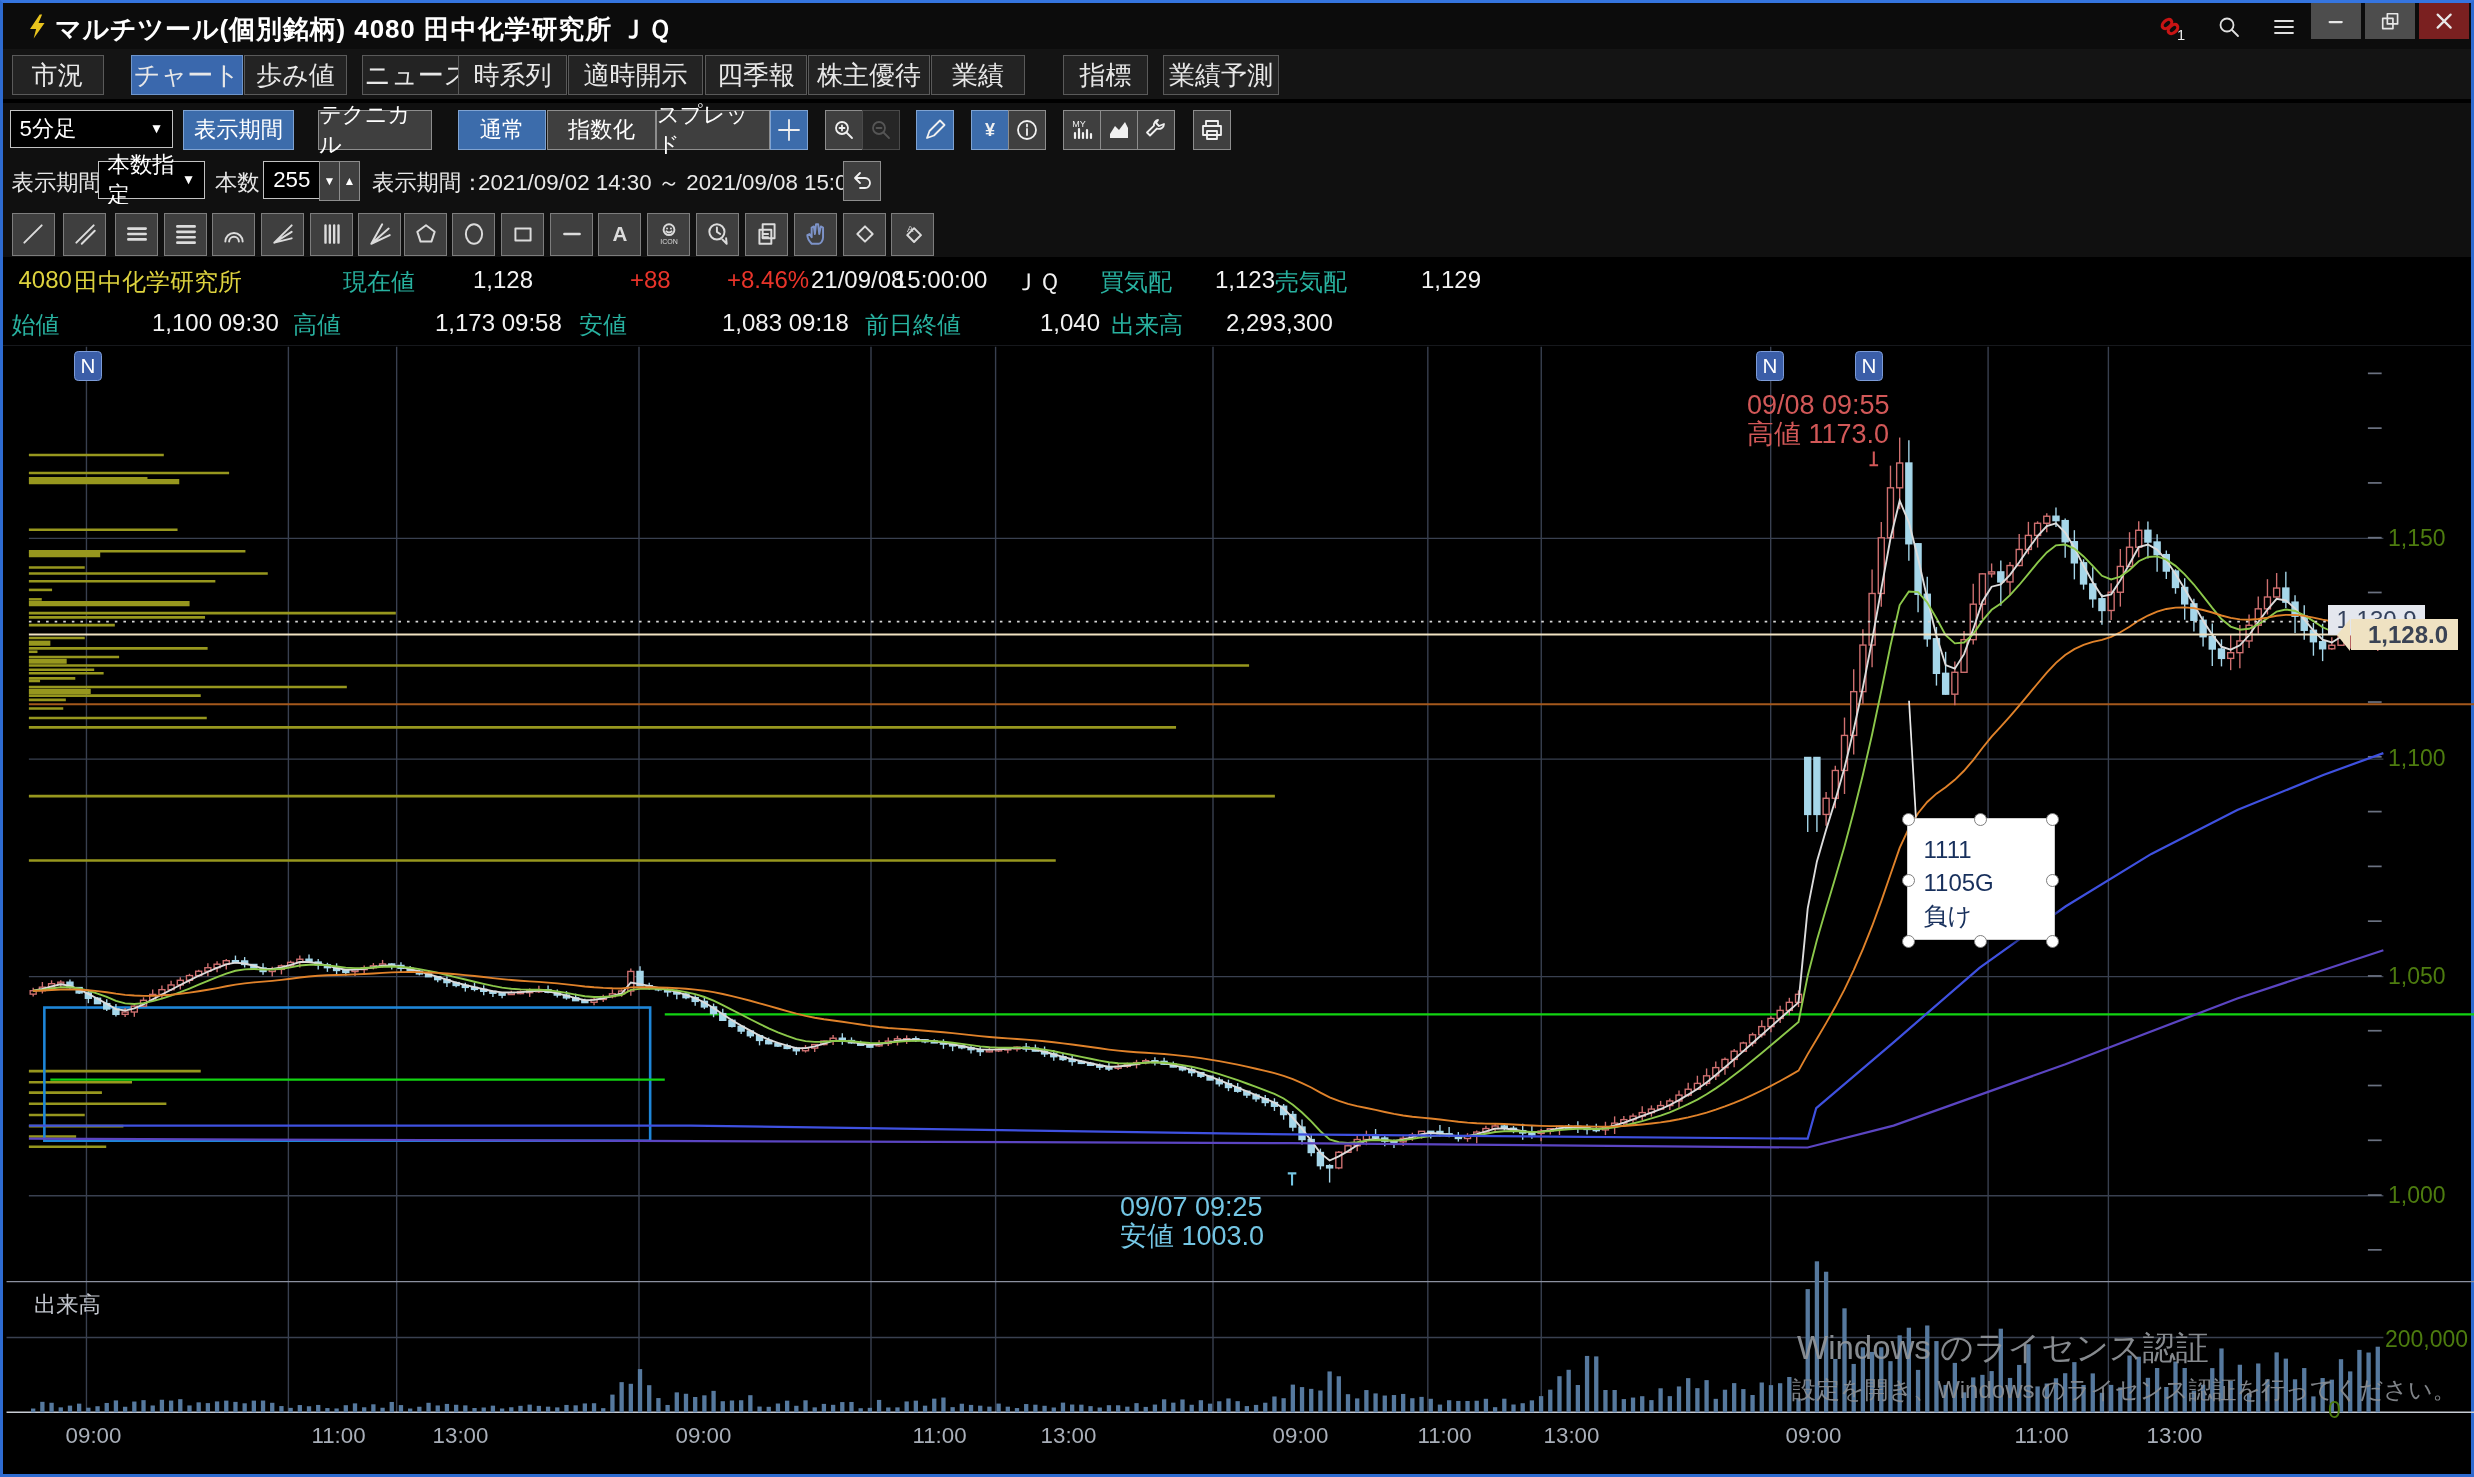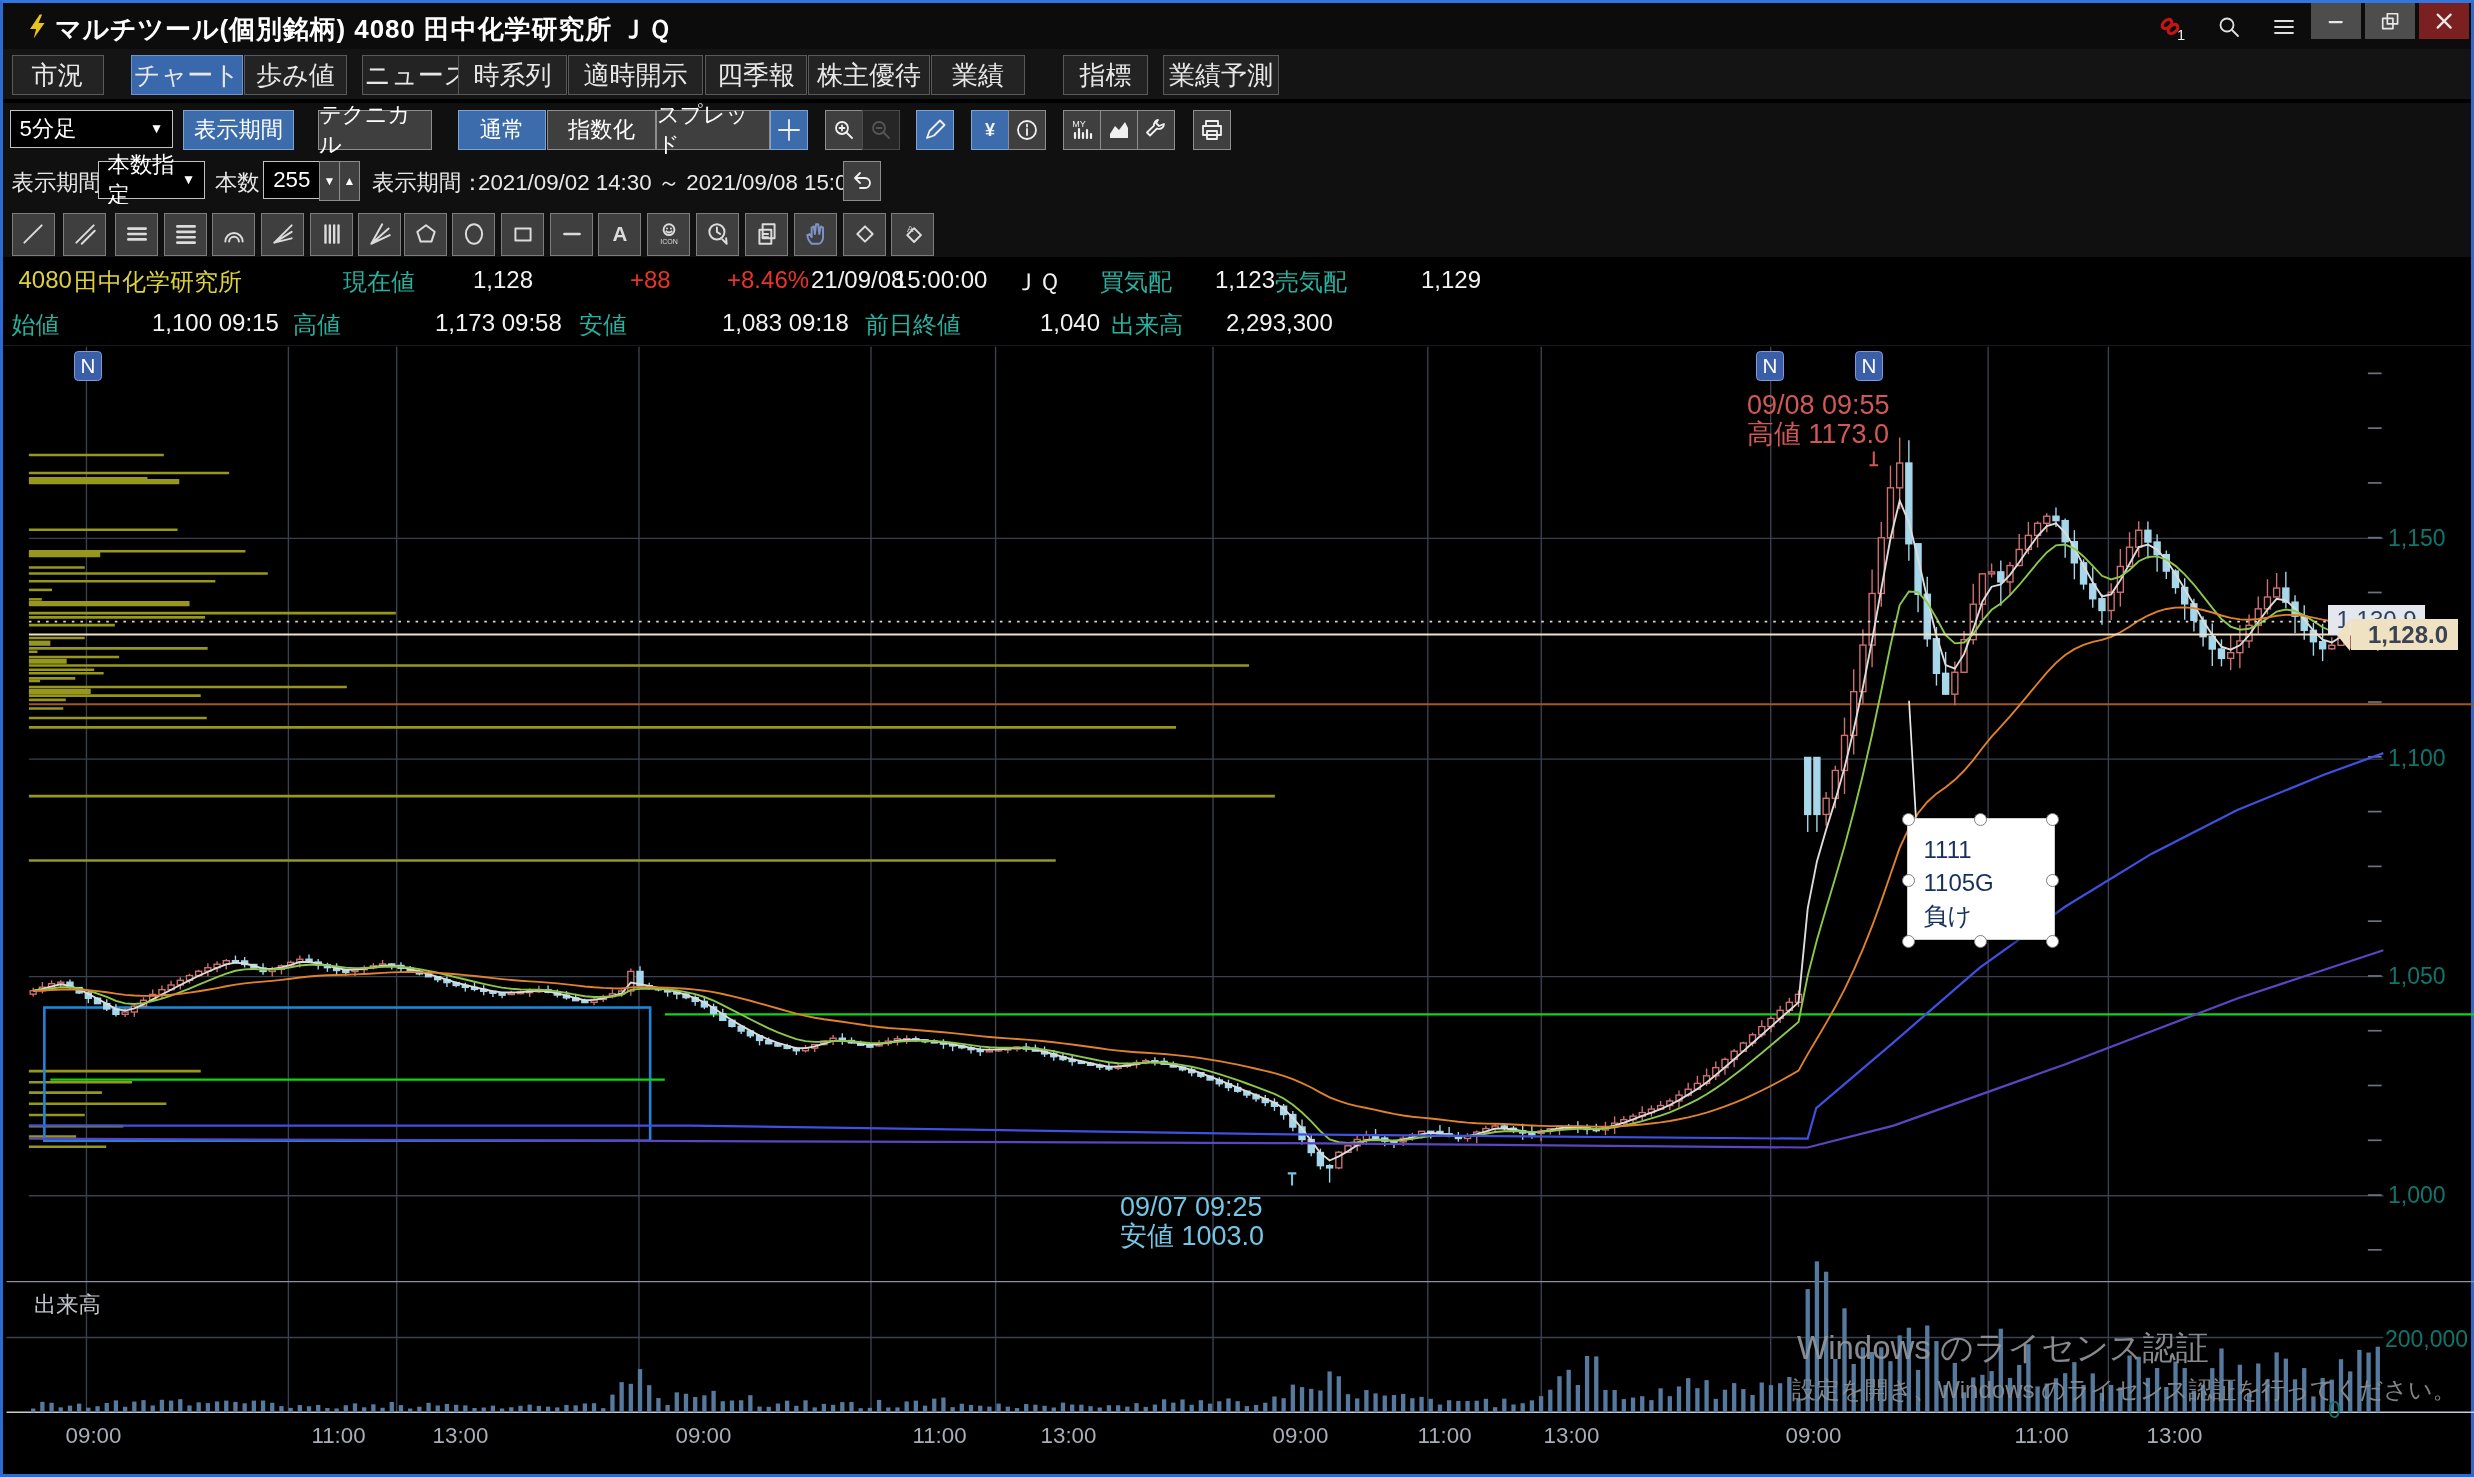--- a/index.html
+++ b/index.html
@@ -32,21 +32,21 @@
        font-size:22.3px;display:flex;align-items:center;padding:0 8.6px;box-sizing:border-box;}
   .lbl{position:absolute;font-size:22.3px;color:#e8e8e8;top:13.7px;}
   .dbtn{position:absolute;top:8.6px;width:41px;height:41px;background:#3f3f3f;border:0.9px solid #7d7d7d;
         display:flex;align-items:center;justify-content:center;cursor:pointer;}
   .q-lbl{position:absolute;font-size:24px;color:#28b2a0;top:8.6px;white-space:nowrap;}
   .q-val{position:absolute;font-size:24px;color:#f2f2f2;top:8.6px;white-space:nowrap;}
   .q-yellow{color:#ddd23e;} .q-red{color:#e8342a;}
   
   .chartwrap{position:absolute;inset:0;z-index:1;}
   svg#chart{position:absolute;left:0;top:0;}
-  .ylab{position:absolute;font-size:23px;color:#0f766e;}
+  .ylab{position:absolute;font-size:23px;color:#4d7c0f;}
   .xlab{position:absolute;font-size:22.3px;color:#a8aeb8;width:103px;text-align:center;}
   .nbadge{position:absolute;width:26px;height:27.5px;background:#3b5ea8;border:0.9px solid #7d9cd8;border-radius:4.3px;
     color:#fff;font-size:20.6px;display:flex;align-items:center;justify-content:center;}
   .anno{position:absolute;font-size:27px;line-height:29px;white-space:pre;text-align:left;}
   .notebox{position:absolute;background:#fff;border:0.9px solid #cfcfcf;box-shadow:1.7px 2.6px 5.2px rgba(0,0,0,.5);
     color:#18305c;font-size:24px;line-height:33px;padding:13.7px 0 0 15.5px;box-sizing:border-box;}
   .handle{position:absolute;width:13px;height:13px;border-radius:50%;background:#fff;border:1.7px solid #7e7e7e;box-sizing:border-box;}
   .pricetag{position:absolute;background:#efe2c2;color:#3a4354;font-size:24px;font-weight:bold;
     padding:1.7px 10.3px 1.7px 17px;}
   .pricetag:before{content:"";position:absolute;left:-13.7px;top:0;border-right:13.7px solid #efe2c2;
@@ -1237,21 +1237,21 @@
       <span class="q-val " style="left: 808px;">21/09/08</span>
       <span class="q-val " style="left: 891px;">15:00:00</span>
       <span class="q-val " style="left: 1011px;">ＪＱ</span>
       <span class="q-lbl" style="left: 1097px;">買気配</span>
       <span class="q-val " style="left: 1212px;">1,123</span>
       <span class="q-lbl" style="left: 1272px;">売気配</span>
       <span class="q-val " style="left: 1418px;">1,129</span>
     </div>
   <div class="row quote2" id="quote2">
       <span class="q-lbl" style="left: 8.6px;">始値</span>
-      <span class="q-val " style="left: 149px;">1,100 09:15</span>
+      <span class="q-val " style="left: 149px;">1,100 09:30</span>
       <span class="q-lbl" style="left: 290px;">高値</span>
       <span class="q-val " style="left: 432px;">1,173 09:58</span>
       <span class="q-lbl" style="left: 576px;">安値</span>
       <span class="q-val " style="left: 719px;">1,083 09:18</span>
       <span class="q-lbl" style="left: 862px;">前日終値</span>
       <span class="q-val " style="left: 1037px;">1,040</span>
       <span class="q-lbl" style="left: 1108px;">出来高</span>
       <span class="q-val " style="left: 1223px;">2,293,300</span>
     </div>
 </div>

